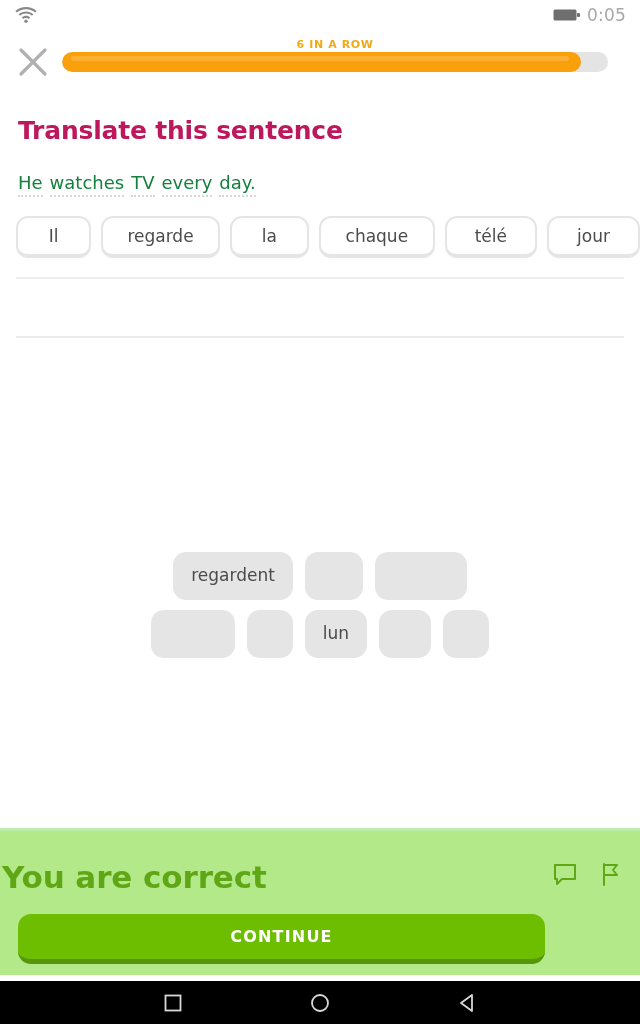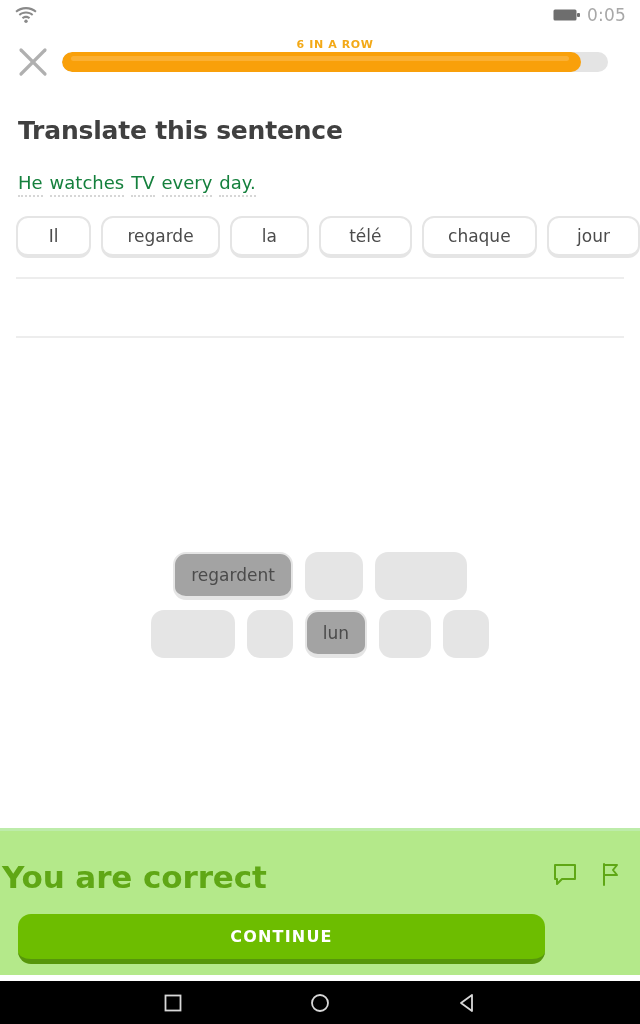--- a/index.html
+++ b/index.html
@@ -98,21 +98,21 @@
     background: #fbb033;
   }
 
   
   .prompt-title {
     position: absolute;
     left: 18px;
     top: 116px;
     font-size: 25px;
     font-weight: bold;
-    color: #404040;
+    color: #be185d;
     letter-spacing: -0.2px;
   }
   .prompt-sentence {
     position: absolute;
     left: 18px;
     top: 172px;
     font-size: 18px;
     color: #15803d;
     display: flex;
     gap: 7px;
@@ -181,21 +181,21 @@
     border-radius: 13px;
     display: flex;
     align-items: center;
     justify-content: center;
     font-size: 17px;
     color: #4b4b4b;
     box-sizing: border-box;
     cursor: pointer;
   }
   .wb-chip.filled {
-    background: #a3a3a3;
+    background: #e5e5e5;
     border: 2px solid #e5e5e5;
     border-bottom-width: 4px;
     padding: 0 16px;
   }
   .wb-chip.empty {
     background: #e5e5e5;
     border: none;
   }
 
   
@@ -306,22 +306,22 @@
     <span class="prompt-word dotted">TV</span>
     <span class="prompt-word dotted">every</span>
     <span class="prompt-word dotted">day.</span>
   </div>
 
 <div class="answer-area">
   <div class="answer-row">
       <div class="chip">Il</div>
       <div class="chip">regarde</div>
       <div class="chip">la</div>
+      <div class="chip">chaque</div>
       <div class="chip">télé</div>
-      <div class="chip">chaque</div>
       <div class="chip">jour</div>
     </div>
 </div>
 <div class="divider d1"></div>
 <div class="divider d2"></div>
 
 <div class="wordbank">
     <div class="wb-row">
       <div class="wb-chip filled">regardent</div>
       <div class="wb-chip empty" style="width: 58px;"></div>

